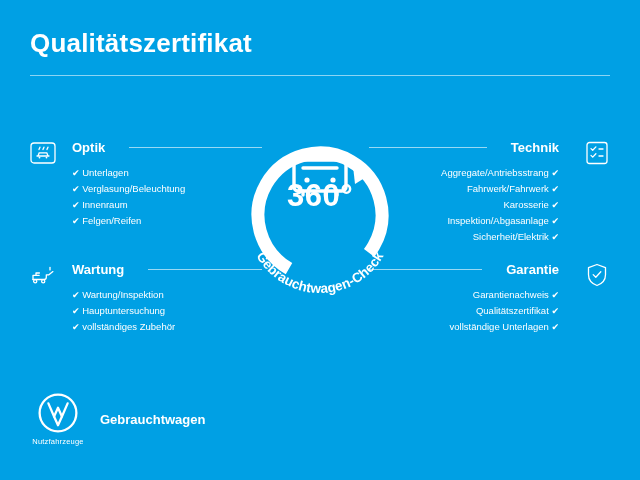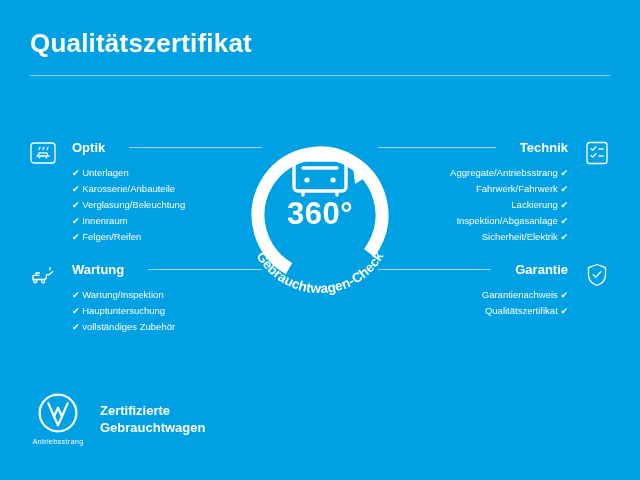--- a/index.html
+++ b/index.html
@@ -75,36 +75,36 @@
     width:26px;height:26px;
   }
   .side-icon svg{display:block;width:26px;height:26px;}
 
   .icon-optik{left:30px;top:140px;}
   .icon-wartung{left:30px;top:262px;}
   .icon-technik{right:30px;top:140px;}
   .icon-garantie{right:30px;top:262px;}
 
   .col-left{left:72px;width:190px;}
-  .col-right{right:72px;width:190px;}
+  .col-right{right:81px;width:190px;}
   .col-left.lower,.col-right.lower{top:262px;}
 
   
   .center{
     position:absolute;
     left:50%;
     top:112px;
     transform:translateX(-50%);
     width:190px;height:190px;
   }
   .center svg{display:block;}
   .center-deg{
     position:absolute;
     left:0;right:0;
-    top:84px;
+    top:66px;
     text-align:center;
     font-size:31px;
     font-weight:bold;
     letter-spacing:0.5px;
   }
 
   
   .footer{
     position:absolute;
     left:30px;bottom:34px;
@@ -173,21 +173,20 @@
   </div>
 
   <div class="col col-left">
     <div class="block">
       <div class="block-head">
         <div class="block-title">Optik</div>
         <div class="head-rule"></div>
       </div>
       <ul class="items">
         <li><span class="chk">✔</span> <span>Unterlagen</span></li>
-        <li><span class="chk">✔</span> <span>Karosserie/Anbauteile</span></li>
         <li><span class="chk">✔</span> <span>Verglasung/Beleuchtung</span></li>
         <li><span class="chk">✔</span> <span>Innenraum</span></li>
         <li><span class="chk">✔</span> <span>Felgen/Reifen</span></li>
       </ul>
     </div>
   </div>
 
   <div class="col col-left lower">
     <div class="block">
       <div class="block-head">
@@ -204,36 +203,37 @@
 
   <div class="col col-right">
     <div class="block">
       <div class="block-head">
         <div class="head-rule"></div>
         <div class="block-title">Technik</div>
       </div>
       <ul class="items">
         <li><span>Aggregate/Antriebsstrang</span> <span class="chk">✔</span></li>
         <li><span>Fahrwerk/Fahrwerk</span> <span class="chk">✔</span></li>
-        <li><span>Lackierung</span> <span class="chk">✔</span></li>
+        <li><span>Karosserie</span> <span class="chk">✔</span></li>
         <li><span>Inspektion/Abgasanlage</span> <span class="chk">✔</span></li>
         <li><span>Sicherheit/Elektrik</span> <span class="chk">✔</span></li>
       </ul>
     </div>
   </div>
 
   <div class="col col-right lower">
     <div class="block">
       <div class="block-head">
         <div class="head-rule"></div>
         <div class="block-title">Garantie</div>
       </div>
       <ul class="items">
         <li><span>Garantienachweis</span> <span class="chk">✔</span></li>
         <li><span>Qualitätszertifikat</span> <span class="chk">✔</span></li>
+        <li><span>vollständige Unterlagen</span> <span class="chk">✔</span></li>
       </ul>
     </div>
   </div>
 
   <div class="center">
     <svg viewBox="0 0 190 190" width="190" height="190">
       <defs>
         <path id="arcpath" d="M 22,108 A 73,73 0 0 0 168,108" fill="none"></path>
       </defs>
 
@@ -256,21 +256,20 @@
     <div class="center-deg">360°</div>
   </div>
 
   <div class="footer">
     <div class="vw-logo">
       <svg viewBox="0 0 48 48" width="42" height="42" fill="none" stroke="#ffffff" stroke-width="2.6">
         <circle cx="24" cy="24" r="21"></circle>
         <path d="M13 13 L19.5 28 L24 18 L28.5 28 L35 13" stroke-linecap="round" stroke-linejoin="round"></path>
         <path d="M19.5 28 L24 38 L28.5 28" stroke-linecap="round" stroke-linejoin="round"></path>
       </svg>
-      <div class="vw-sub">Antriebsstrang</div>
+      <div class="vw-sub">Nutzfahrzeuge</div>
     </div>
     <div class="footer-text">
-      <div>Zertifizierte</div>
       <div>Gebrauchtwagen</div>
     </div>
   </div>
 
 </div>
 
 </body></html>

